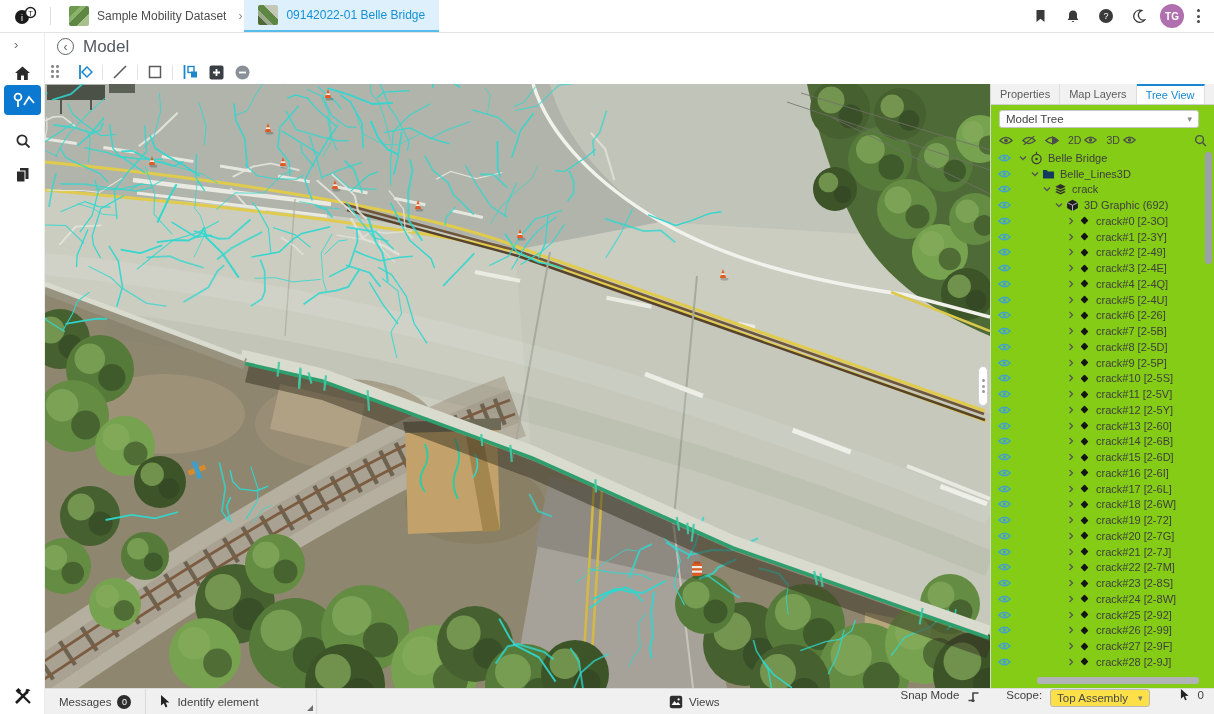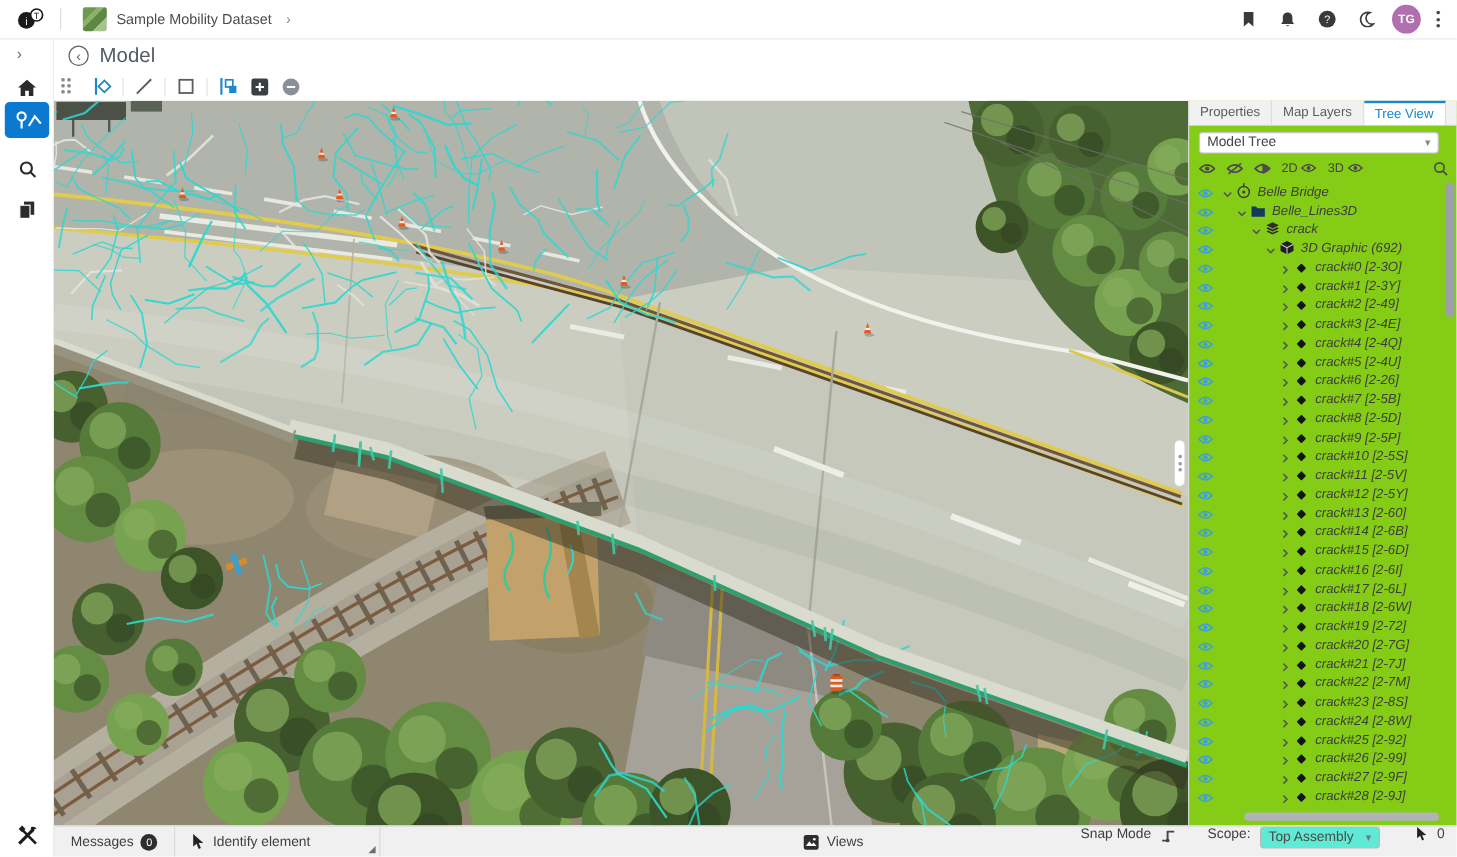--- a/index.html
+++ b/index.html
@@ -53,40 +53,40 @@
   .ptabs{position:absolute;left:0;top:0;width:224px;height:21px;display:flex;border-bottom:1px solid #cfcfcf;background:#f1f1f1;}
   .ptab{flex:none;padding:0 9px;font-size:11px;color:#5b5b5b;display:flex;align-items:center;border-right:1px solid #ddd;cursor:pointer;background:#f1f1f1;}
   .ptab.active{background:#fff;color:#1787d2;border-top:2px solid #1787d2;padding-top:0;}
   .ptab-more{flex:none;width:22px;display:flex;align-items:center;justify-content:center;color:#666;font-size:12px;cursor:pointer;}
   .pselect{position:absolute;left:8px;top:26px;width:200px;height:18px;border:1px solid #c6c6c6;border-radius:3px;background:#fff;display:flex;align-items:center;font-size:11.5px;color:#444;padding:0 6px;cursor:pointer;}
   .pselect .caret{margin-left:auto;color:#888;font-size:9px;}
   .ptools{position:absolute;left:8px;top:48px;width:208px;height:16px;display:flex;align-items:center;gap:9px;}
   .ptool{display:flex;align-items:center;gap:3px;cursor:pointer;font-size:10.5px;color:#454545;}
   .ptools .spacer{flex:1;}
   .tree{position:absolute;left:0;top:66px;width:212px;height:527px;overflow:hidden;}
-  .trow{display:flex;align-items:flex-end;height:15.75px;cursor:pointer;font-style:italic;}
+  .trow{display:flex;align-items:center;height:15.75px;cursor:pointer;}
   .t-eye{width:26px;flex:none;display:flex;justify-content:center;cursor:pointer;}
   .t-exp{width:12px;flex:none;display:flex;justify-content:center;cursor:pointer;}
   .t-ico{width:15px;flex:none;display:flex;justify-content:center;margin-right:4px;}
   .t-label{font-size:11px;color:#3d3d3d;white-space:nowrap;}
   .vscroll{position:absolute;right:2px;top:66px;width:7px;height:527px;}
   .vscroll .thumb{position:absolute;left:0;top:2px;width:7px;height:112px;background:#9ba1a7;border-radius:3px;cursor:grab;}
   .hscroll{position:absolute;left:8px;top:593px;width:208px;height:7px;}
   .hscroll .thumb{position:absolute;left:38px;top:0;width:162px;height:7px;background:#b0b4b8;border-radius:3px;cursor:grab;}
 
   
   .statusbar{position:absolute;left:45px;top:688px;width:1169px;height:26px;background:#f0f0f0;border-top:1px solid #dcdcdc;font-size:11.5px;color:#3f3f3f;}
   .sb-left{position:absolute;left:0;top:0;height:100%;display:flex;align-items:center;}
   .sb-item{display:flex;align-items:center;gap:6px;padding:0 14px;height:100%;cursor:pointer;position:relative;}
   .sb-sep{width:1px;height:100%;background:#dadada;}
   .badge{width:14px;height:14px;border-radius:50%;background:#2d2d2d;color:#fff;font-size:9px;display:flex;align-items:center;justify-content:center;}
   .corner{position:absolute;right:3px;bottom:3px;width:0;height:0;border-left:6px solid transparent;border-bottom:6px solid #6e6e6e;}
   .sb-views{position:absolute;left:624px;top:0;height:100%;display:flex;align-items:center;gap:6px;cursor:pointer;}
   .sb-right{position:absolute;right:10px;top:0;height:100%;display:flex;align-items:flex-start;gap:8px;}
-  .scope-select{display:flex;align-items:center;height:18px;background:#5eead4;border:1px solid #b9b9b9;border-radius:3px;padding:0 6px;gap:10px;cursor:pointer;color:#4a4a4a;}
+  .scope-select{display:flex;align-items:center;height:18px;background:#fde047;border:1px solid #b9b9b9;border-radius:3px;padding:0 6px;gap:10px;cursor:pointer;color:#4a4a4a;}
   .scope-select .caret{color:#777;font-size:9px;}
 </style>
 </head>
 <body>
 
 <div class="app">
 
   <header class="topbar">
     <div class="logo">
       <svg width="34" height="24" viewBox="0 0 34 24">
@@ -95,20 +95,24 @@
         <circle cx="22.5" cy="8.5" r="5" fill="#fff" stroke="#1b1b1b" stroke-width="1.4"></circle>
         <text x="22.5" y="11.5" font-size="7.5" fill="#1b1b1b" text-anchor="middle" font-family="Liberation Sans">T</text>
       </svg>
     </div>
     <div class="tb-sep"></div>
     <div class="proj-item">
       <span class="thumb"></span>
       <span class="proj-label">Sample Mobility Dataset</span>
     </div>
     <span class="crumb-chev">›</span>
+    <div class="toptab">
+      <span class="thumb t2"></span>
+      <span class="lbl">09142022-01 Belle Bridge</span>
+    </div>
     <div class="tb-right">
       <span class="tb-ic">
         <svg width="13" height="14" viewBox="0 0 13 14">
             <path d="M2.5 1 h8 v12 l-4 -3.2 -4 3.2 Z" fill="#3a3a3a"></path>
           </svg>
       </span>
       <span class="tb-ic">
         <svg width="14" height="15" viewBox="0 0 14 15">
             <path d="M7 1.5 c-2.6 0 -4 1.9 -4 4.2 v3.2 l-1.4 2 h10.8 l-1.4 -2 v-3.2 c0 -2.3 -1.4 -4.2 -4 -4.2 Z" fill="#3a3a3a"></path>
             <path d="M5.6 12 a1.5 1.5 0 0 0 2.8 0 Z" fill="#3a3a3a"></path>

